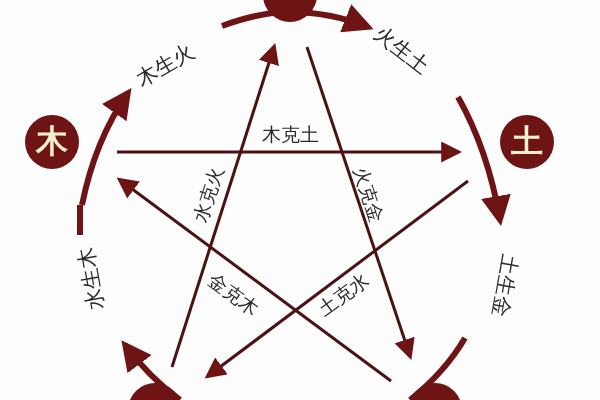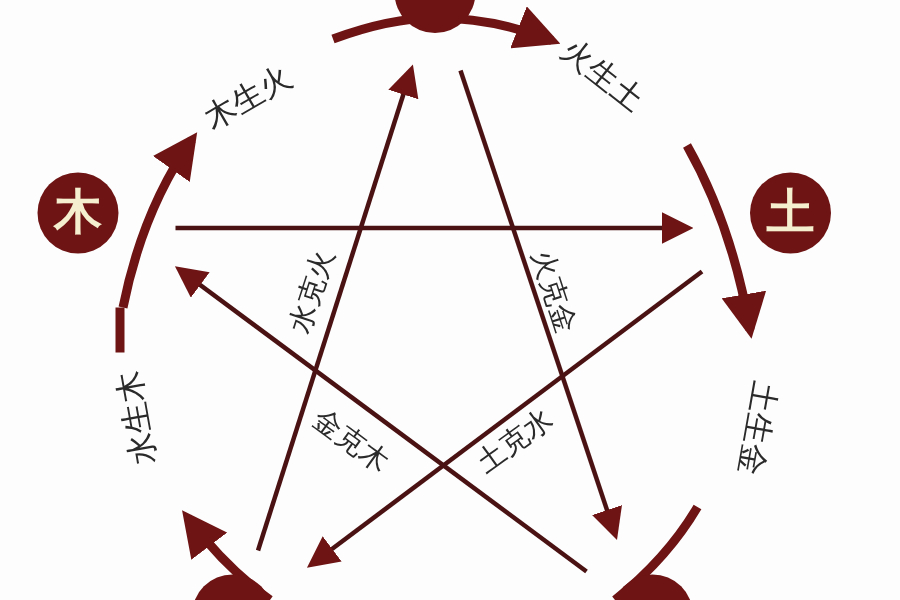--- a/index.html
+++ b/index.html
@@ -41,17 +41,18 @@
   <div class="node" style="left:500px;top:115px;">土</div>
   <div class="node" style="left:263px;top:-32px;"></div>
   <div class="node" style="left:408px;top:383px;"></div>
   <div class="node" style="left:128px;top:383px;"></div>
 
   <div class="lbl" style="left:134px;top:55px;transform:rotate(-30deg);font-size:21px;">木生火</div>
   <div class="lbl" style="left:370px;top:40px;transform:rotate(38deg);font-size:21px;">火生土</div>
   <div class="lbl" style="left:473px;top:275px;transform:rotate(100deg);font-size:21px;">土生金</div>
   <div class="lbl" style="left:60px;top:268px;transform:rotate(-100deg);font-size:21px;">水生木</div>
 
+  <div class="lbl" style="left:262px;top:125px;">木克土</div>
   <div class="lbl" style="left:180px;top:185px;transform:rotate(-72deg);">水克火</div>
   <div class="lbl" style="left:340px;top:185px;transform:rotate(72deg);">火克金</div>
   <div class="lbl" style="left:205px;top:285px;transform:rotate(36deg);">金克木</div>
   <div class="lbl" style="left:315px;top:285px;transform:rotate(-36deg);">土克水</div>
 </div>
 
 </body></html>

